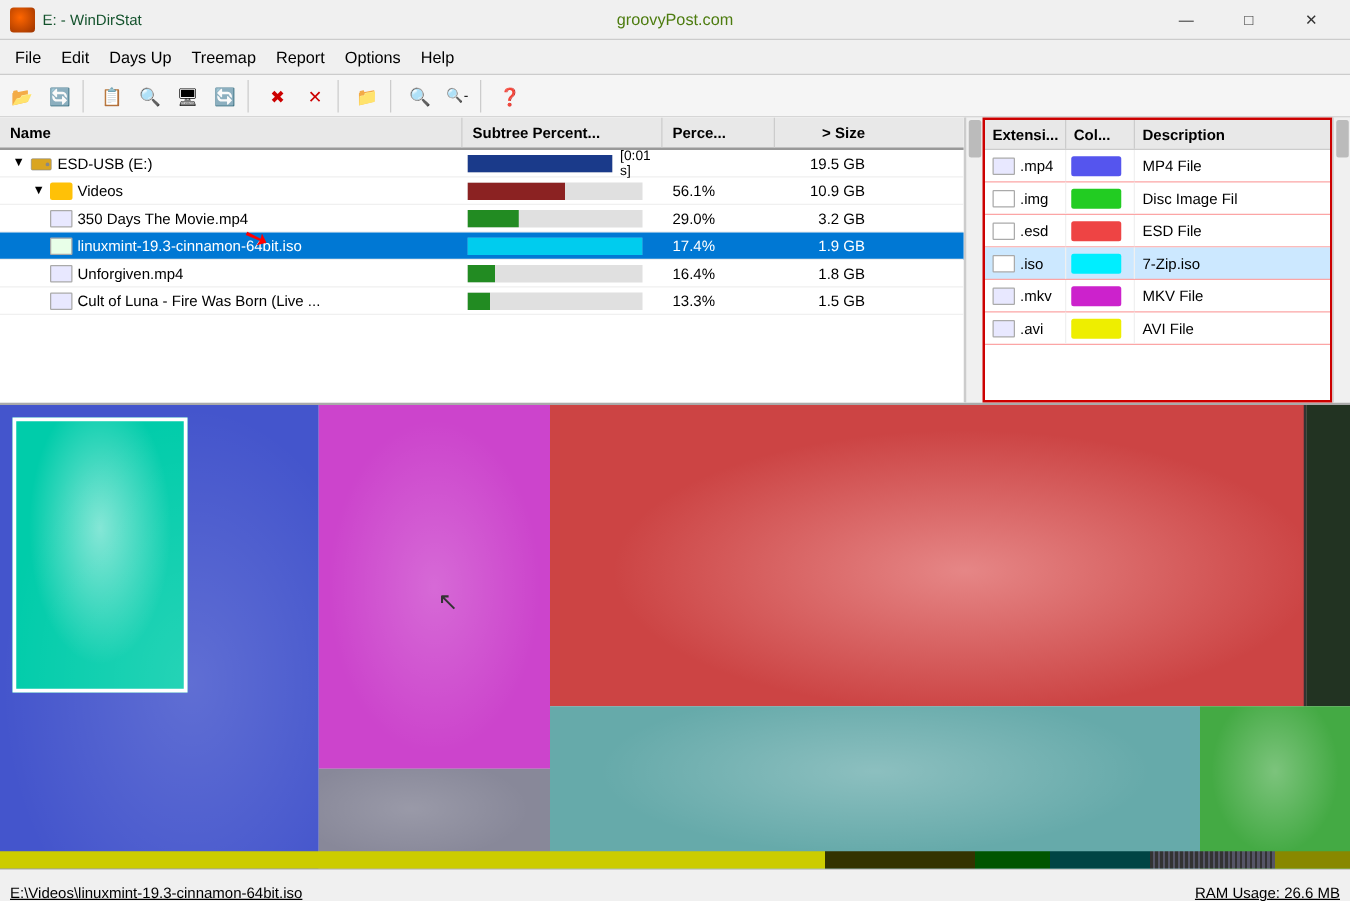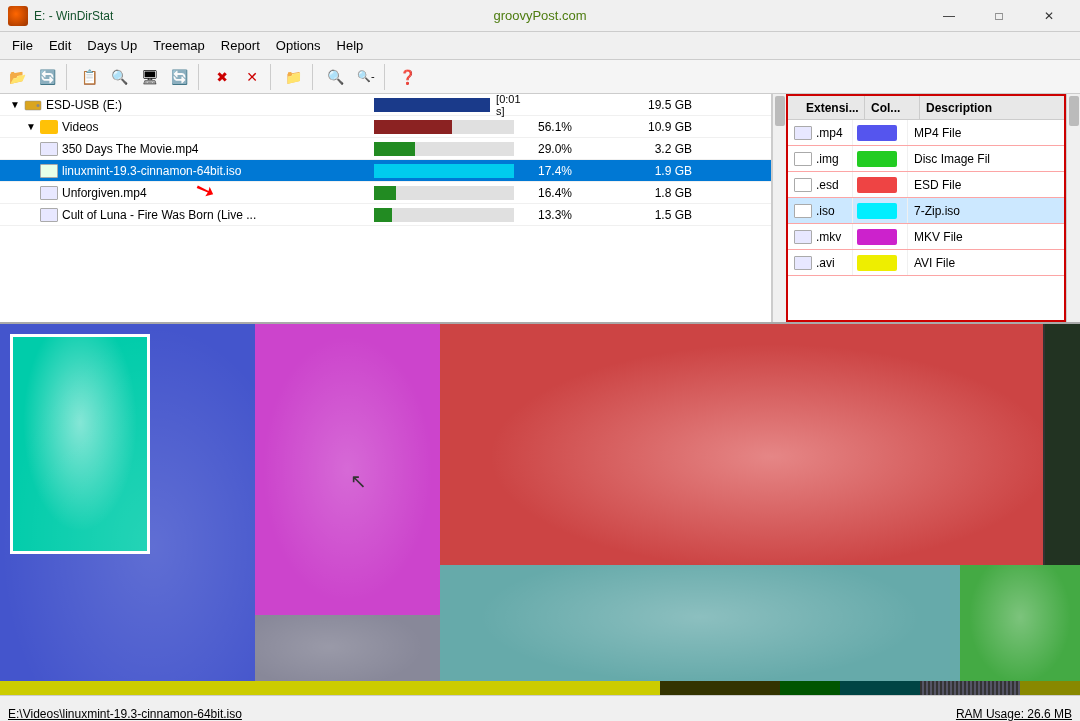--- a/index.html
+++ b/index.html
@@ -165,21 +165,20 @@
       width: 280px;
       background: white;
       border: 2px solid #cc0000;
     }
     #legend-header {
       display: flex;
       background: #e8e8e8;
       border-bottom: 1px solid #ccc;
       height: 24px;
       align-items: center;
-      padding-left: 12px;
     }
     .leg-col-ext { width: 65px; padding: 0 6px; font-weight: bold; border-right: 1px solid #ccc; height: 100%; display: flex; align-items: center; }
     .leg-col-col { width: 55px; padding: 0 6px; font-weight: bold; border-right: 1px solid #ccc; height: 100%; display: flex; align-items: center; }
     .leg-col-desc { flex: 1; padding: 0 6px; font-weight: bold; height: 100%; display: flex; align-items: center; }
 
     .legend-row {
       display: flex;
       align-items: center;
       height: 26px;
       border-bottom: 1px solid #fca5a5;
@@ -446,20 +445,26 @@
 </div>
 
 <div id="main-area">
 
   <div id="top-pane">
 
     <div id="file-tree" style="position:relative;">
 
       <div class="red-arrow">➘</div>
 
+      <div id="tree-header">
+        <div class="col-name">Name</div>
+        <div class="col-subtree">Subtree Percent...</div>
+        <div class="col-perce">Perce...</div>
+        <div class="col-size">&gt; Size</div>
+      </div>
 
       <div class="tree-row">
         <div class="row-name indent1">
           <span class="expand-btn">▼</span>
           <div class="drive-icon">
             <svg width="18" height="14" viewBox="0 0 18 14">
               <rect x="1" y="3" width="16" height="9" rx="1" fill="#daa520" stroke="#888" stroke-width="0.5"></rect>
               <circle cx="14" cy="7.5" r="1.5" fill="#888"></circle>
             </svg>
           </div>

